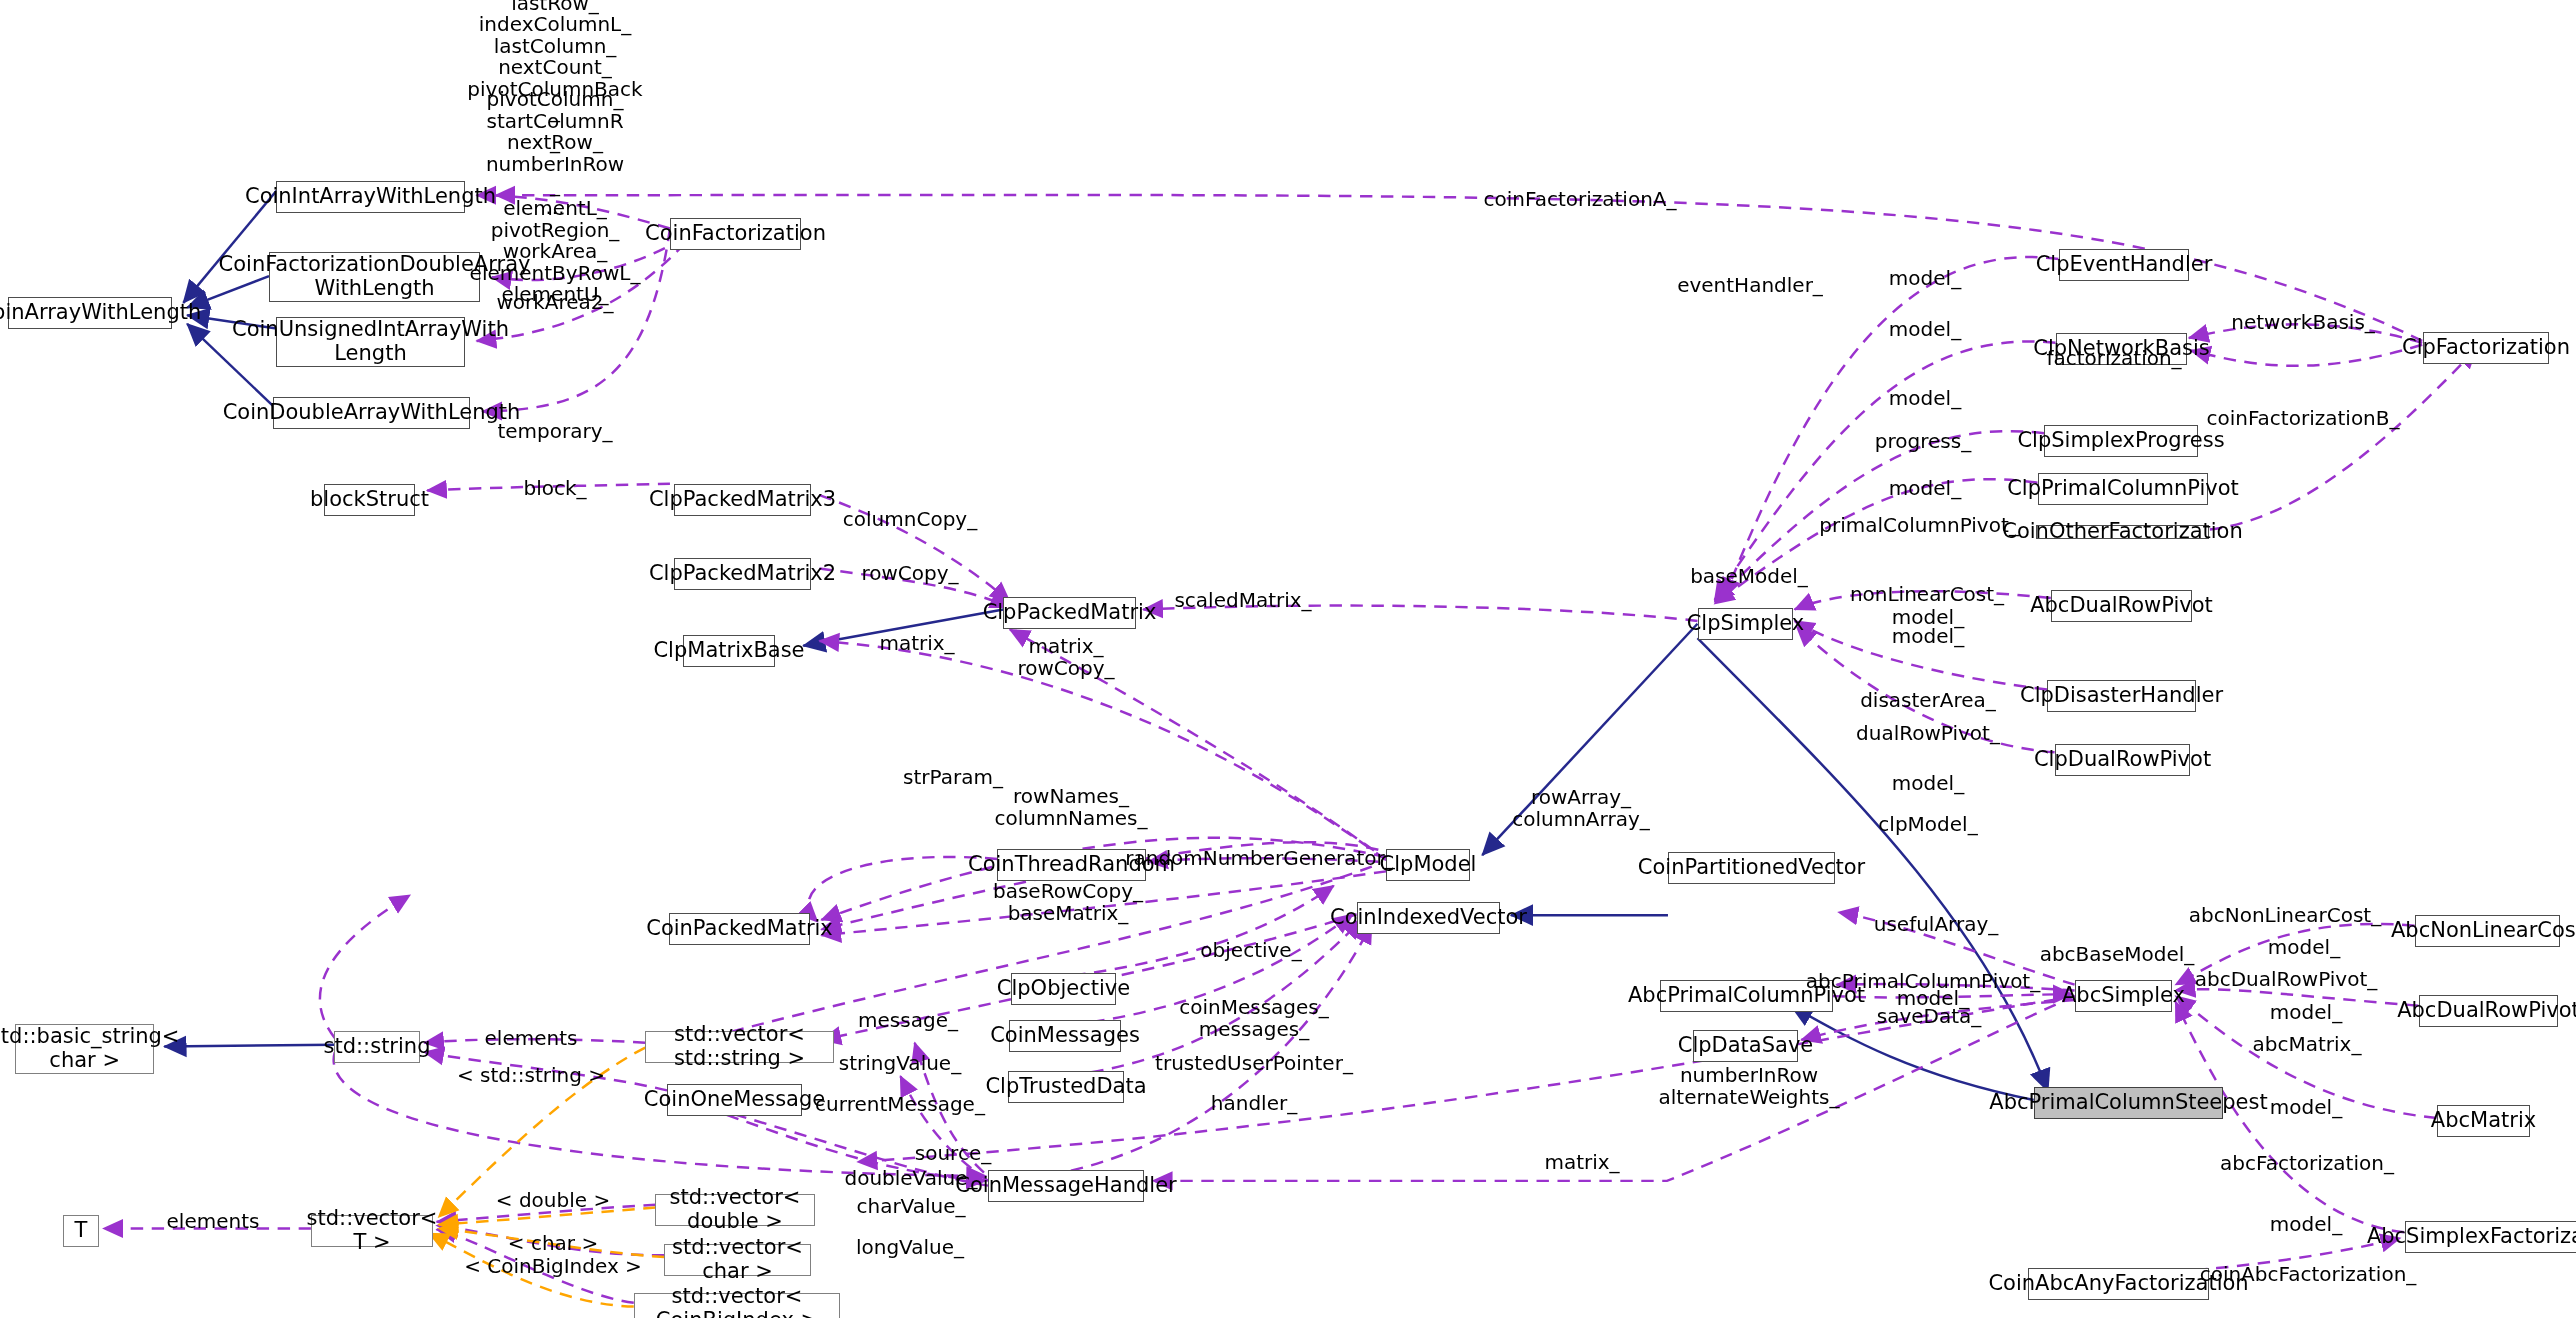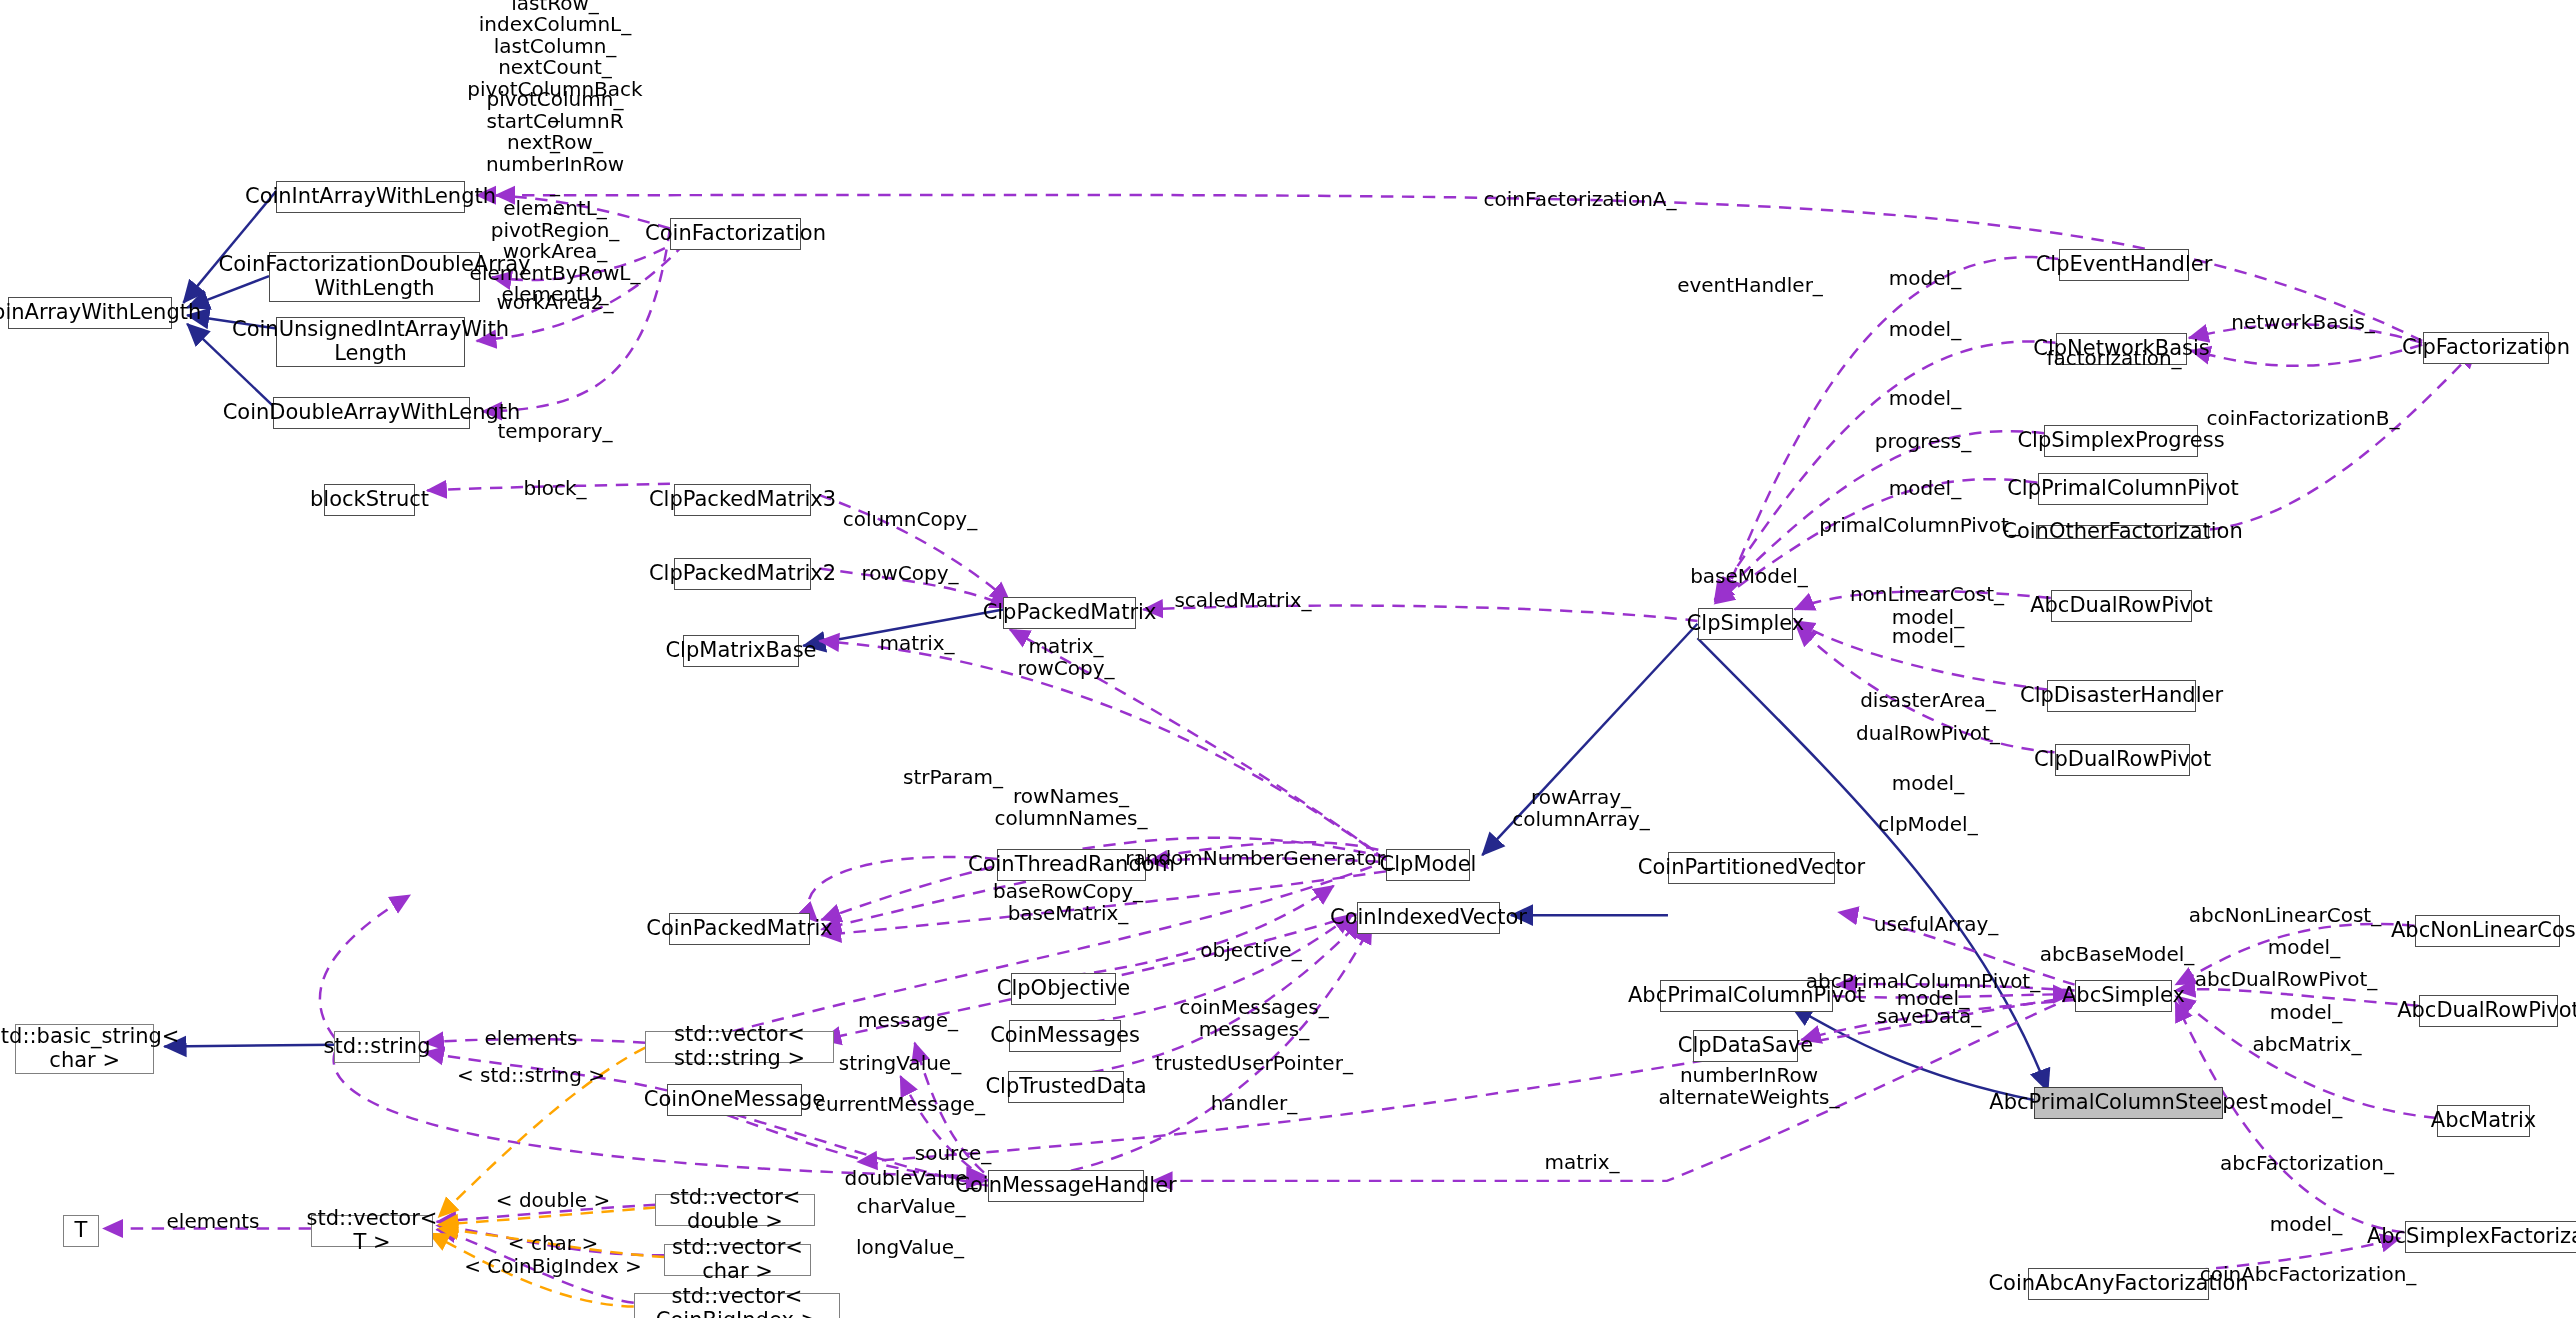--- a/index.html
+++ b/index.html
@@ -147,21 +147,21 @@
 <div class="node" style="left:269px;top:252px;width:211px;height:50px;">CoinFactorizationDoubleArray
 WithLength</div>
 <div class="node" style="left:276px;top:317px;width:189px;height:50px;">CoinUnsignedIntArrayWith
 Length</div>
 <div class="node" style="left:273px;top:397px;width:197px;height:32px;">CoinDoubleArrayWithLength</div>
 <div class="node" style="left:670px;top:218px;width:131px;height:32px;">CoinFactorization</div>
 <div class="node" style="left:324px;top:484px;width:91px;height:32px;">blockStruct</div>
 <div class="node" style="left:674px;top:484px;width:137px;height:32px;">ClpPackedMatrix3</div>
 <div class="node" style="left:674px;top:558px;width:137px;height:32px;">ClpPackedMatrix2</div>
 <div class="node" style="left:1003px;top:597px;width:133px;height:32px;">ClpPackedMatrix</div>
-<div class="node" style="left:683px;top:635px;width:116px;height:32px;">ClpMatrixBase</div>
+<div class="node" style="left:683px;top:635px;width:92px;height:32px;">ClpMatrixBase</div>
 <div class="node" style="left:997px;top:849px;width:149px;height:32px;">CoinThreadRandom</div>
 <div class="node" style="left:669px;top:913px;width:141px;height:32px;">CoinPackedMatrix</div>
 <div class="node" style="left:1386px;top:849px;width:84px;height:32px;">ClpModel</div>
 <div class="node" style="left:1357px;top:902px;width:143px;height:32px;">CoinIndexedVector</div>
 <div class="node" style="left:1668px;top:852px;width:167px;height:32px;">CoinPartitionedVector</div>
 <div class="node" style="left:1698px;top:608px;width:95px;height:32px;">ClpSimplex</div>
 <div class="node" style="left:2059px;top:249px;width:130px;height:32px;">ClpEventHandler</div>
 <div class="node" style="left:2056px;top:333px;width:131px;height:32px;">ClpNetworkBasis</div>
 <div class="node" style="left:2423px;top:332px;width:126px;height:32px;">ClpFactorization</div>
 <div class="node" style="left:2044px;top:425px;width:154px;height:32px;">ClpSimplexProgress</div>

